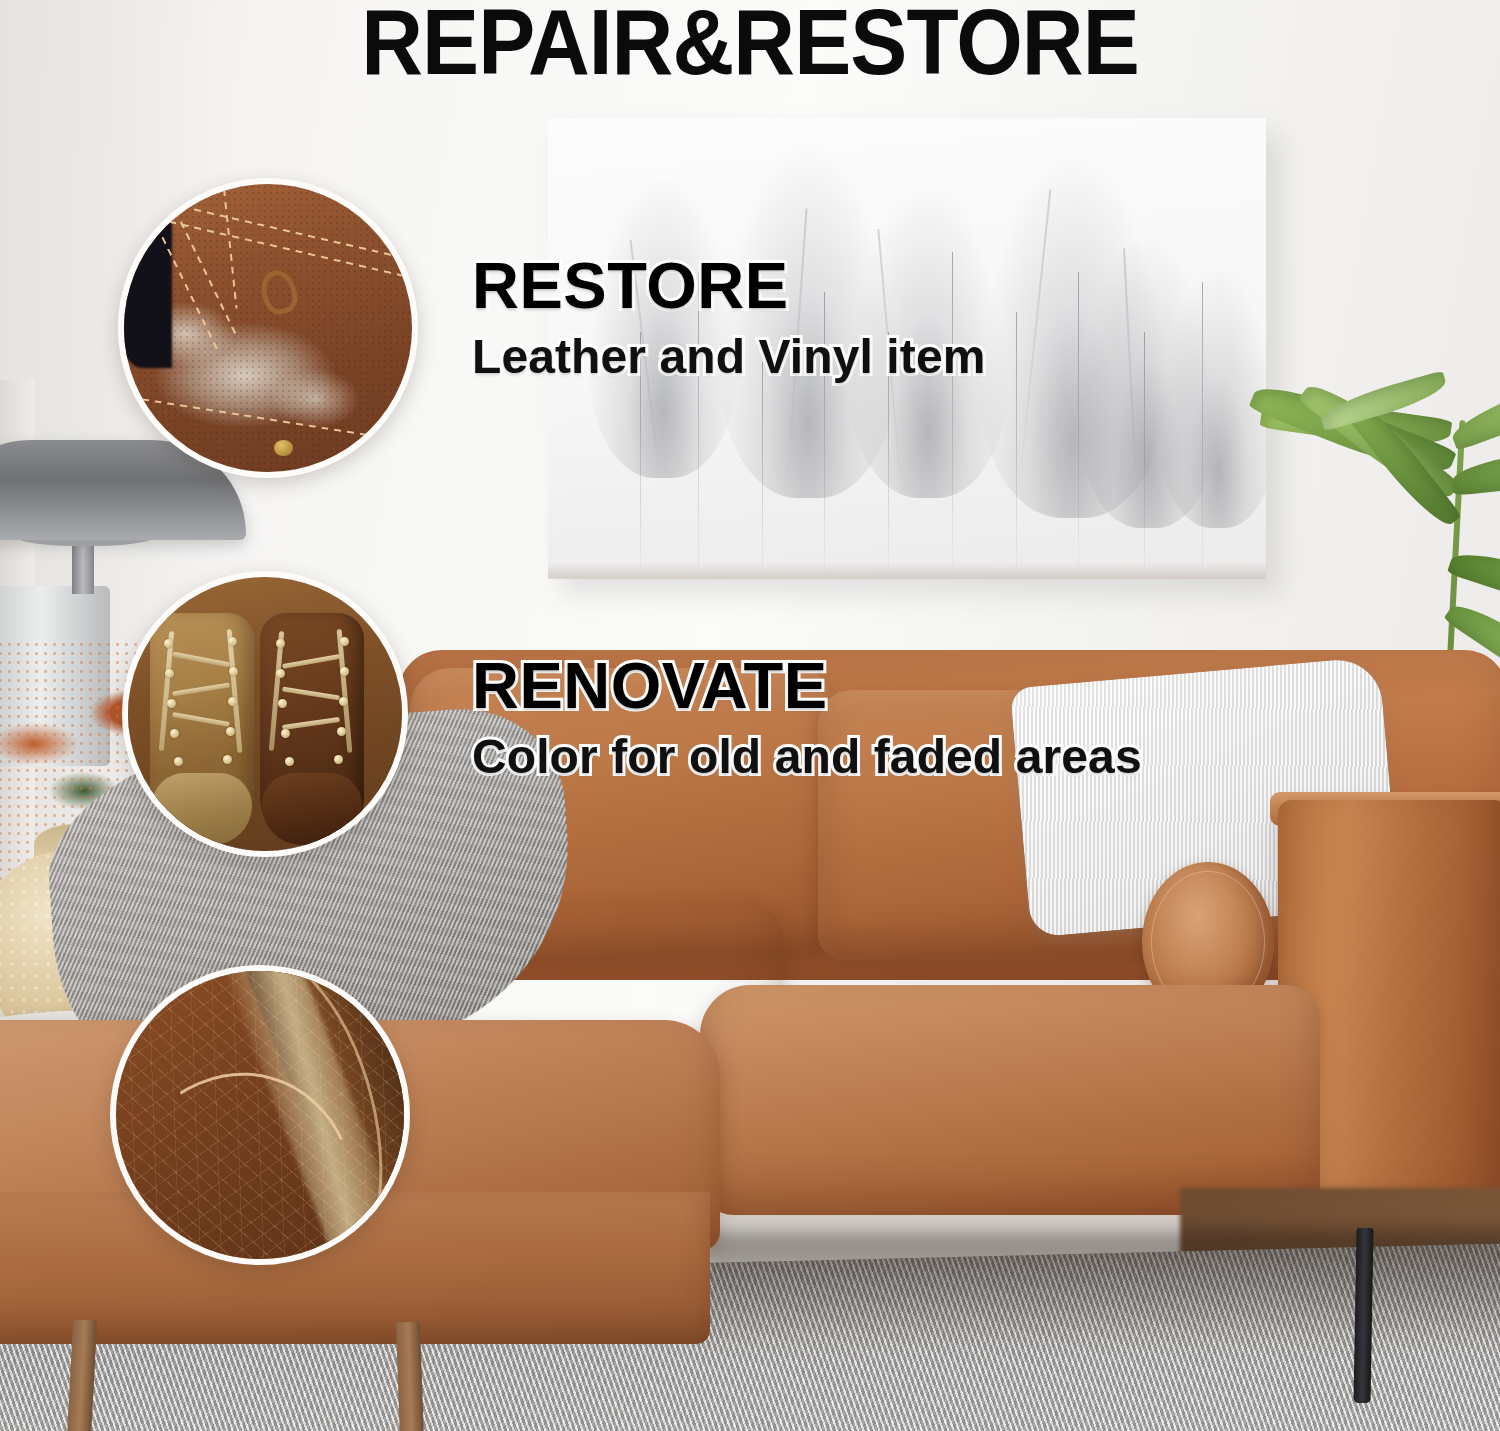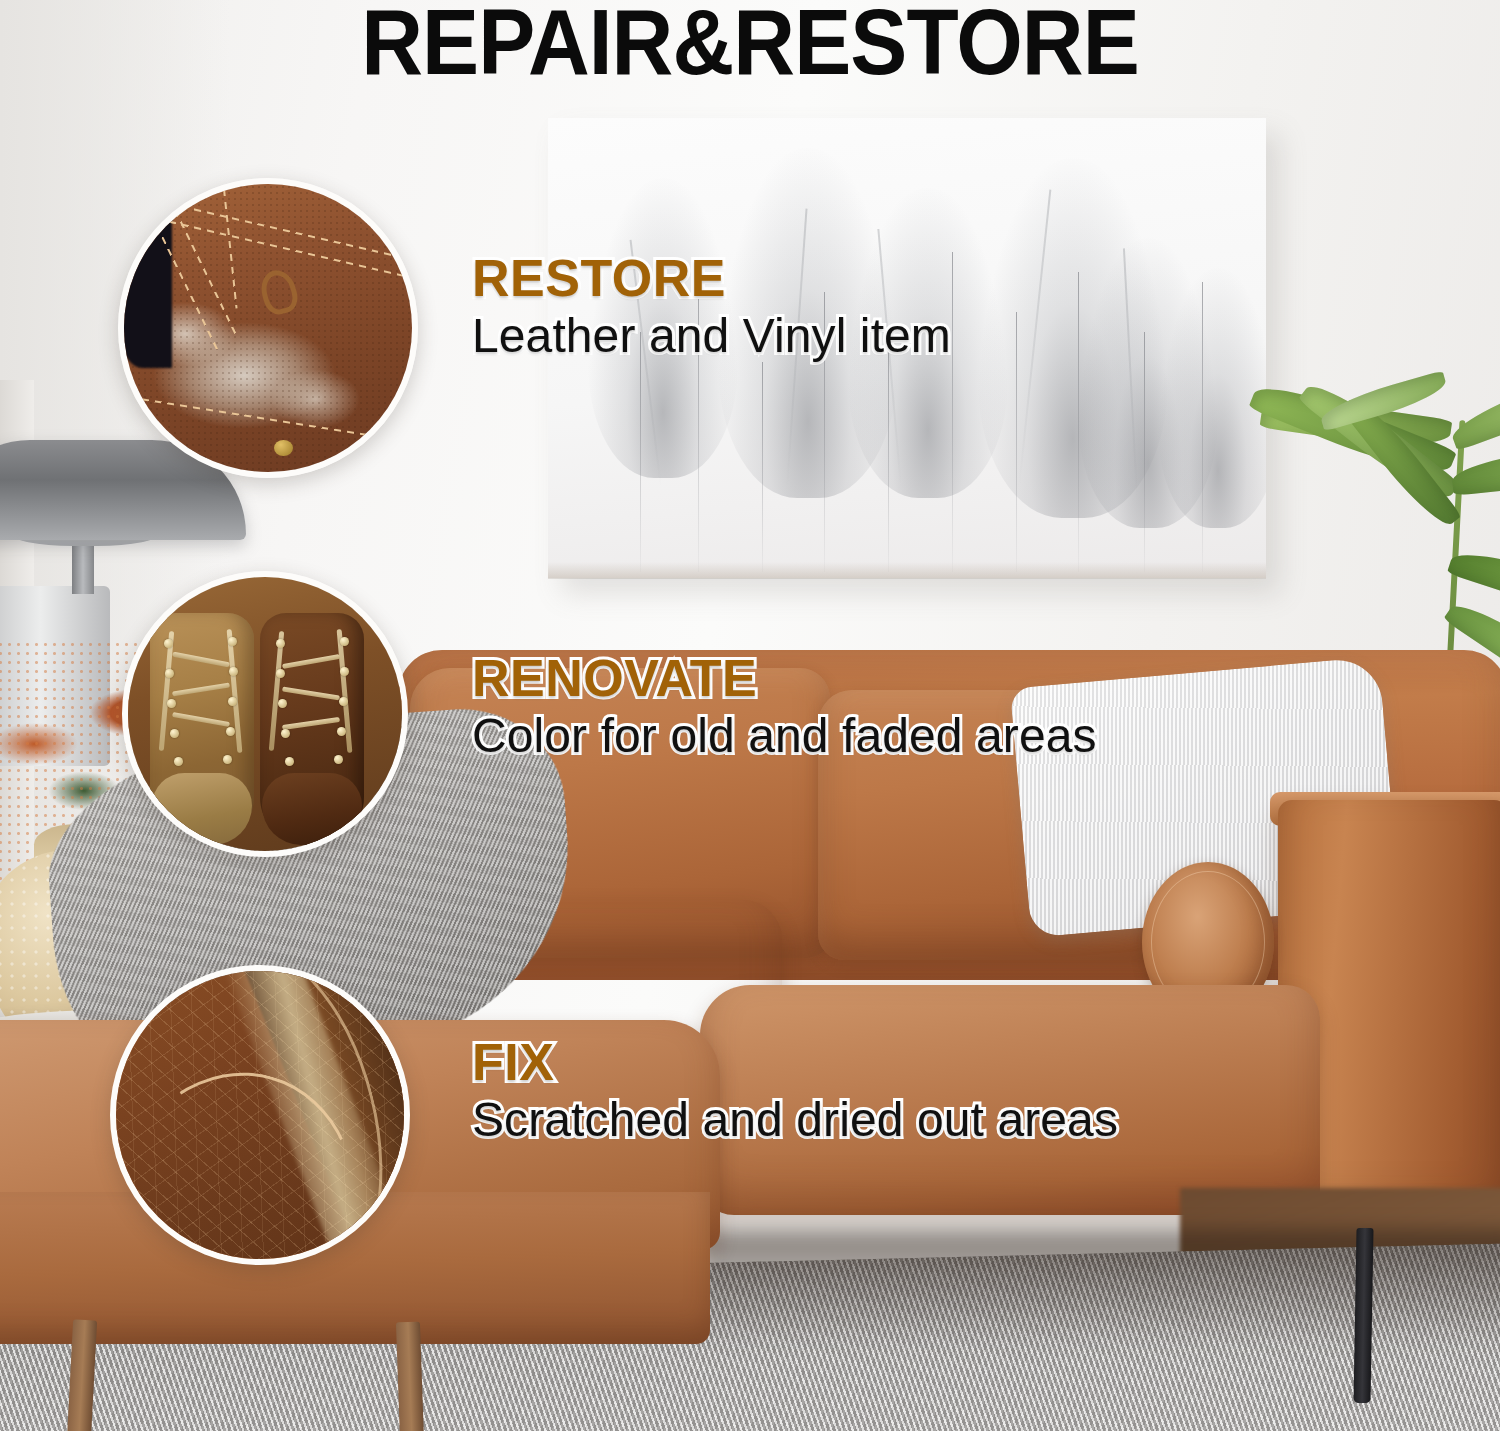--- a/index.html
+++ b/index.html
@@ -370,36 +370,37 @@
   }
   .scratch-fold{
     position:absolute; left:190px; top:-40px; width:120px; height:360px;
     background:linear-gradient(98deg,#4a2a14 0%,#7a4a24 38%,#3a2010 100%);
     transform:rotate(-22deg); filter:blur(1px);
   }
 
   
   .block{ position:absolute; }
   .kicker{
-    font-size:52px; font-weight:700; letter-spacing:.5px;
-    color:#a16207;
+    font-size:65px; font-weight:700; letter-spacing:.5px;
+    color:#000000;
     -webkit-text-stroke:6px #ffffff;
     paint-order:stroke fill;
     text-shadow:0 2px 3px rgba(0,0,0,.22);
     white-space:nowrap;
     font-family:"Liberation Sans","DejaVu Sans",sans-serif;
   }
   .subline{
-    font-size:48px; font-weight:400; letter-spacing:.1px;
+    font-size:48px; font-weight:700; letter-spacing:.1px;
     color:#101010;
     -webkit-text-stroke:6px #ffffff;
     paint-order:stroke fill;
     text-shadow:0 2px 3px rgba(0,0,0,.20);
     white-space:nowrap;
     font-family:"Liberation Sans","DejaVu Sans",sans-serif;
+    margin-top:6px;
   }
 
   #block-restore{  left:472px; top:248px;  }
   #block-renovate{ left:472px; top:648px;  }
   #block-fix{      left:472px; top:1032px; }
 </style>
 </head>
 <body>
 
 <div id="stage">
@@ -563,18 +564,14 @@
   <div class="block" id="block-restore">
     <div class="kicker">RESTORE</div>
     <div class="subline">Leather and Vinyl item</div>
   </div>
 
   <div class="block" id="block-renovate">
     <div class="kicker">RENOVATE</div>
     <div class="subline">Color for old and faded areas</div>
   </div>
 
-  <div class="block" id="block-fix">
-    <div class="kicker">FIX</div>
-    <div class="subline">Scratched and dried out areas</div>
-  </div>
 
 </div>
 
 </body></html>

